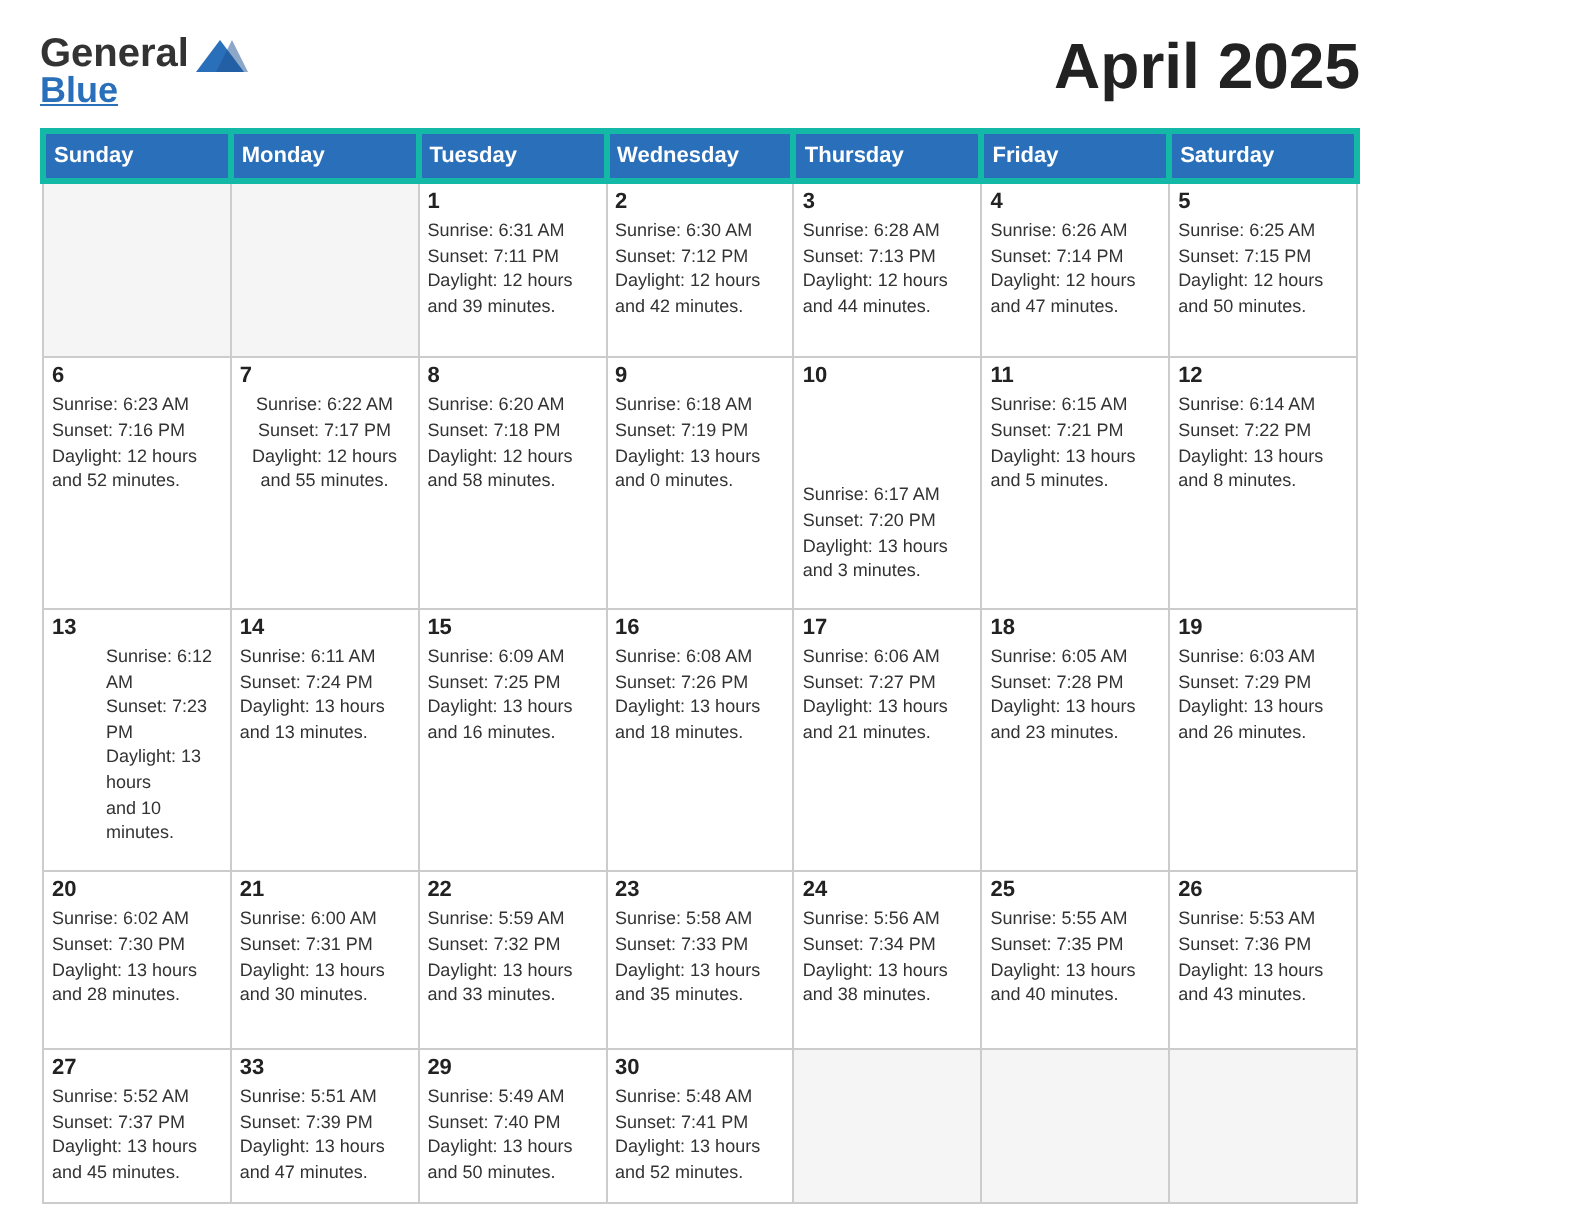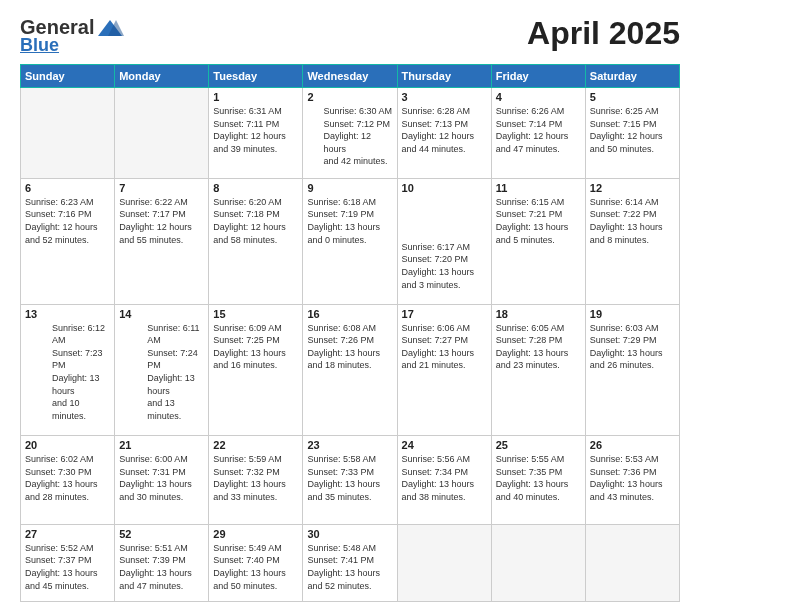--- a/index.html
+++ b/index.html
@@ -65,21 +65,21 @@
       width: 100%;
       table-layout: fixed;
     }
     .calendar th {
       background: #2a6fba;
       color: #fff;
       font-size: 11px;
       font-weight: bold;
       padding: 5px 4px;
       text-align: left;
-      border: 1px solid #14b8a6;
+      border: 3px solid #14b8a6;
     }
     .calendar td {
       vertical-align: top;
       border: 1px solid #ccc;
       padding: 3px 4px;
       font-size: 9.2px;
       color: #333;
       height: 80px;
     }
     .calendar td.empty {
@@ -142,21 +142,21 @@
           <td class="empty"></td>
           <td>
             <div class="day-number">1</div>
             <div class="day-info" style="white-space: pre-line;">Sunrise: 6:31 AM
 Sunset: 7:11 PM
 Daylight: 12 hours
 and 39 minutes.</div>
           </td>
           <td>
             <div class="day-number">2</div>
-            <div class="day-info" style="white-space: pre-line; margin-left: 16px;">Sunrise: 6:30 AM
+            <div class="day-info" style="white-space: pre-line;">Sunrise: 6:30 AM
 Sunset: 7:12 PM
 Daylight: 12 hours
 and 42 minutes.</div>
           </td>
           <td>
             <div class="day-number">3</div>
             <div class="day-info" style="white-space: pre-line;">Sunrise: 6:28 AM
 Sunset: 7:13 PM
 Daylight: 12 hours
 and 44 minutes.</div>
@@ -179,21 +179,21 @@
         <tr class="week-row">
           <td>
             <div class="day-number">6</div>
             <div class="day-info" style="white-space: pre-line;">Sunrise: 6:23 AM
 Sunset: 7:16 PM
 Daylight: 12 hours
 and 52 minutes.</div>
           </td>
           <td>
             <div class="day-number">7</div>
-            <div class="day-info" style="white-space: pre-line;">Sunrise: 6:22 AM
+            <div class="day-info" style="white-space: pre-line; text-align: center;">Sunrise: 6:22 AM
 Sunset: 7:17 PM
 Daylight: 12 hours
 and 55 minutes.</div>
           </td>
           <td>
             <div class="day-number">8</div>
             <div class="day-info" style="white-space: pre-line;">Sunrise: 6:20 AM
 Sunset: 7:18 PM
 Daylight: 12 hours
 and 58 minutes.</div>
@@ -230,21 +230,21 @@
         <tr class="week-row">
           <td>
             <div class="day-number">13</div>
             <div class="day-info" style="white-space: pre-line; margin-left: 27px;">Sunrise: 6:12 AM
 Sunset: 7:23 PM
 Daylight: 13 hours
 and 10 minutes.</div>
           </td>
           <td>
             <div class="day-number">14</div>
-            <div class="day-info" style="white-space: pre-line; margin-left: 28px;">Sunrise: 6:11 AM
+            <div class="day-info" style="white-space: pre-line;">Sunrise: 6:11 AM
 Sunset: 7:24 PM
 Daylight: 13 hours
 and 13 minutes.</div>
           </td>
           <td>
             <div class="day-number">15</div>
             <div class="day-info" style="white-space: pre-line;">Sunrise: 6:09 AM
 Sunset: 7:25 PM
 Daylight: 13 hours
 and 16 minutes.</div>
@@ -331,21 +331,21 @@
         </tr>
         <tr class="last-row">
           <td>
             <div class="day-number">27</div>
             <div class="day-info" style="white-space: pre-line;">Sunrise: 5:52 AM
 Sunset: 7:37 PM
 Daylight: 13 hours
 and 45 minutes.</div>
           </td>
           <td>
-            <div class="day-number">52</div>
+            <div class="day-number">33</div>
             <div class="day-info" style="white-space: pre-line;">Sunrise: 5:51 AM
 Sunset: 7:39 PM
 Daylight: 13 hours
 and 47 minutes.</div>
           </td>
           <td>
             <div class="day-number">29</div>
             <div class="day-info" style="white-space: pre-line;">Sunrise: 5:49 AM
 Sunset: 7:40 PM
 Daylight: 13 hours

